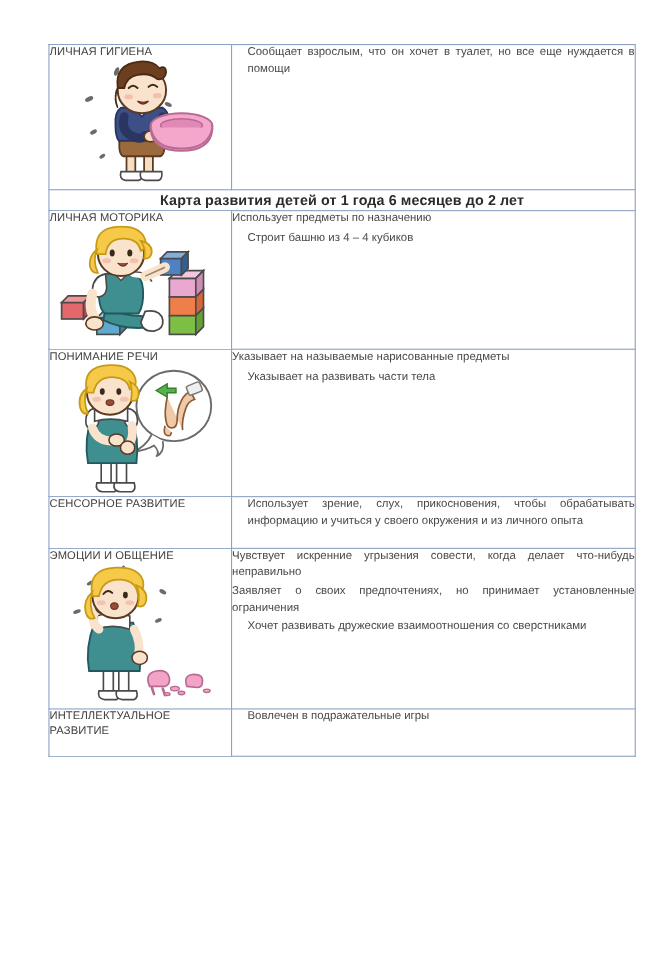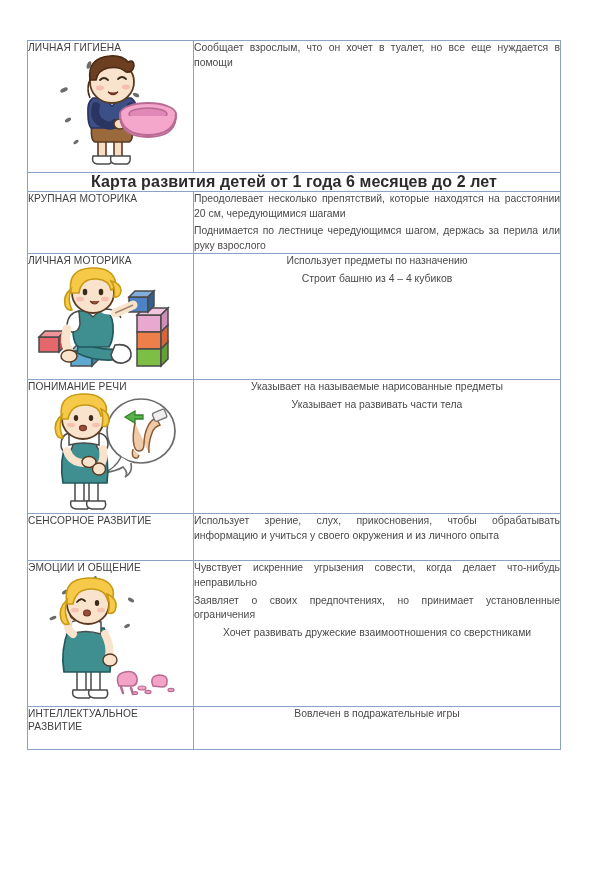--- a/index.html
+++ b/index.html
@@ -16,21 +16,21 @@
     overflow: hidden;
   }
   .page {
     position: relative;
     width: 600px;
     height: 873px;
     background: #ffffff;
   }
   .doc-table {
     position: absolute;
-    left: 27px;
+    left: 44px;
     top: 40px;
     width: 533px;
     border-collapse: collapse;
     table-layout: fixed;
   }
   .doc-table td {
     border: 1px solid #8ba2c4;
     vertical-align: top;
     padding: 0;
     background: #ffffff;
@@ -54,31 +54,31 @@
     vertical-align: middle;
   }
   .body-cell.vtop { vertical-align: top; }
   .para {
     font-size: 10.4px;
     line-height: 14.6px;
     color: #4a4a4a;
     margin: 0 0 3px 0;
     text-align: justify;
   }
-  .para:last-child { margin-bottom: 0; }
-  .para.nojust { text-align: center; }
+  .para:last-child { margin-bottom: 0; margin-left: 14px; }
+  .para.nojust { text-align: left; }
 
   .banner-cell {
     background: #b9cde4;
     border: 1px solid #8ba2c4;
     text-align: center;
     padding: 3px 0 3px 0;
   }
   .banner-text {
-    font-size: 16px;
+    font-size: 13px;
     font-weight: bold;
     color: #2b2b2b;
     letter-spacing: .1px;
   }
 
   
   .art {
     position: relative;
     width: 100%;
     height: 100%;
@@ -155,29 +155,20 @@
           <p class="para">Сообщает взрослым, что он хочет в туалет, но все еще нуждается в помощи</p>
         </td>
       </tr>
 
       <tr>
         <td class="banner-cell" colspan="2">
           <span class="banner-text">Карта развития детей от 1 года 6 месяцев до 2 лет</span>
         </td>
       </tr>
 
-      <tr>
-        <td class="label-cell">
-          <div class="label-text">КРУПНАЯ МОТОРИКА</div>
-        </td>
-        <td class="body-cell vtop">
-          <p class="para">Преодолевает несколько препятствий, которые находятся на расстоянии 20 см, чередующимися шагами</p>
-          <p class="para">Поднимается по лестнице чередующимся шагом, держась за перила или руку взрослого</p>
-        </td>
-      </tr>
 
       <tr>
         <td class="label-cell cell-art">
           <div class="label-text">ЛИЧНАЯ МОТОРИКА</div>
           <div class="art">
             <svg width="152" height="112" viewBox="0 0 152 112" aria-hidden="true">
 
               <g stroke="#4a4a4a" stroke-width="1.5">
                 <rect x="102" y="48" width="24" height="17" fill="#e8a8cf"></rect>
                 <path d="M102 48 l7 -7 h24 l-7 7z" fill="#f3c6e0"></path>

